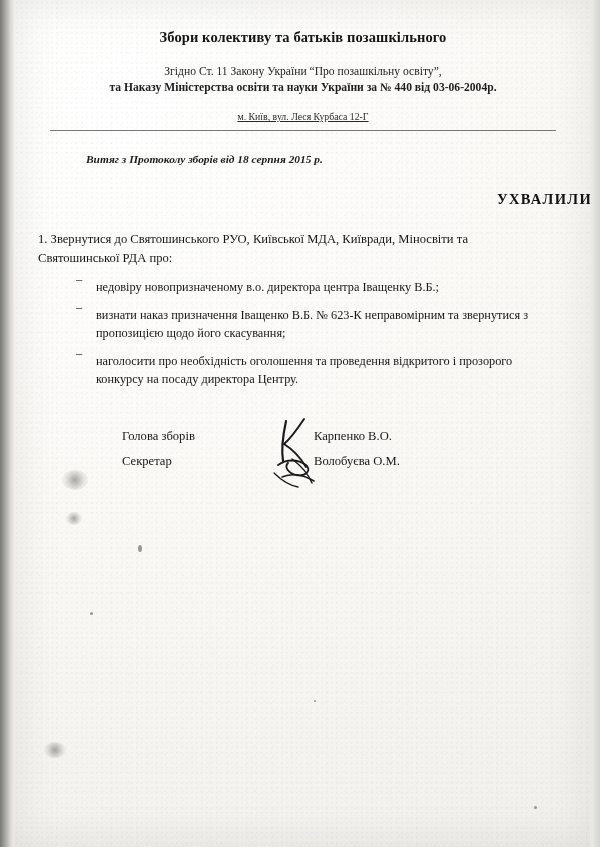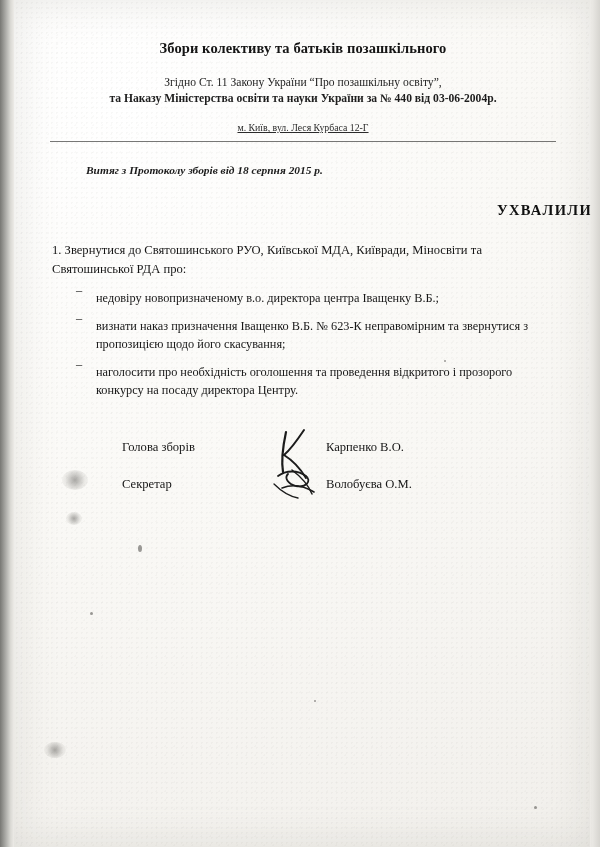--- a/index.html
+++ b/index.html
@@ -57,21 +57,21 @@
 
   .content {
     position: absolute;
     left: 0; top: 0;
     width: 578px;
   }
 
   
   .header {
     text-align: center;
-    padding-top: 39px;
+    padding-top: 28px;
   }
   .title-main {
     font-size: 14.5px;
     font-weight: bold;
     line-height: 1.34;
     letter-spacing: .1px;
     color: #141414;
   }
   .title-sub {
     margin-top: 17px;
@@ -106,21 +106,21 @@
   .decision-title {
     margin-top: 26px;
     text-align: right;
     font-size: 14.5px;
     font-weight: bold;
     letter-spacing: 1.3px;
     color: #111;
   }
 
   .para {
-    margin: 22px 40px 0 38px;
+    margin: 22px 40px 0 24px;
     font-size: 12.6px;
     line-height: 1.46;
     color: #161616;
     text-align: left;
   }
   .bullets {
     margin: 4px 40px 0 38px;
   }
   .bullet {
     display: flex;
@@ -144,25 +144,24 @@
   .signatures {
     position: relative;
     margin-top: 40px;
     height: 70px;
   }
   .sig-row {
     display: flex;
     align-items: flex-end;
     font-size: 12.6px;
     color: #161616;
-    gap: 12px;
   }
   .sig-role { width: 300px; padding-left: 108px; box-sizing: border-box; }
   .sig-name { }
-  .sig-row + .sig-row { margin-top: 22px; }
+  .sig-row + .sig-row { margin-top: 10px; }
 
   .signature-mark {
     position: absolute;
     left: 248px;
     top: -14px;
     width: 130px;
     height: 78px;
     pointer-events: none;
   }
 

